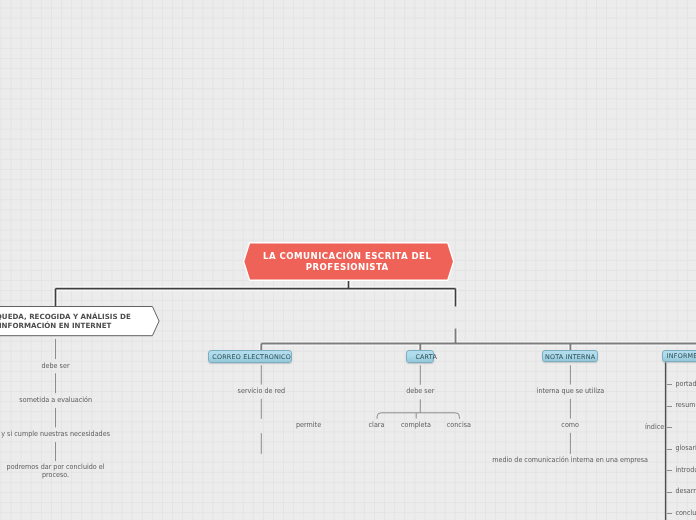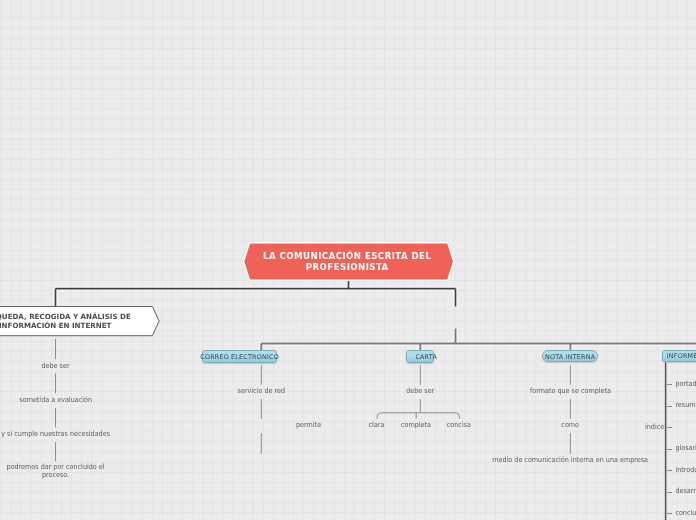--- a/index.html
+++ b/index.html
@@ -45,23 +45,23 @@
   }
 
   
   .hex{
     position:absolute;display:flex;align-items:center;justify-content:center;
   }
   .hexsvg{position:absolute;left:0;top:0;width:100%;height:100%;overflow:visible;}
   .hexsvg path{fill:#fff;stroke:#616161;stroke-width:1;}
   #hex-busqueda{left:-50.4px;top:306.3px;width:209.6px;height:29.8px;}
   #hex-generos{left:401.6px;top:305.8px;width:108.7px;height:23.6px;}
-  #pill-correo{left:202px;top:350px;width:75px;height:12.6px;}
+  #pill-correo{left:208px;top:350px;width:84px;height:12.6px;justify-content:flex-end;}
   #pill-carta{left:406px;top:350.2px;width:28.2px;height:12.6px;padding-left:12px;}
-  #pill-nota{left:541.7px;top:349.9px;width:56.7px;height:12.6px;border-radius:6px;}
+  #pill-nota{left:541.7px;top:349.9px;width:56.7px;height:12.6px;}
   #pill-informe{left:661.5px;top:349.8px;width:80px;height:12.6px;justify-content:flex-start;padding-left:4.1px;}
   .hex .txt{
     position:relative;z-index:2;color:#4d4d4d;font-weight:bold;font-size:7.1px;
     line-height:8.9px;text-align:center;letter-spacing:0px;
     font-family:"DejaVu Sans",sans-serif;
   }
   #hex-busqueda .txt{width:158px;margin-top:1.2px;margin-left:1.5px;}
   #hex-generos .txt{white-space:nowrap;margin-top:2px;margin-left:0.5px;}
 
   
@@ -169,21 +169,21 @@
 proceso.</div>
 
   <div class="leaf" style="left:261.3px;top:391.03px;width:120px;">servicio de red</div>
   <div class="leaf" style="left:261.1px;top:425.33px;width:120px;text-align:right;">permite</div>
 
   <div class="leaf" style="left:420.25px;top:391.33px;width:80px;">debe ser</div>
   <div class="leaf" style="left:376.5px;top:425.23px;width:60px;">clara</div>
   <div class="leaf" style="left:416px;top:425.23px;width:60px;">completa</div>
   <div class="leaf" style="left:458.9px;top:425.23px;width:60px;">concisa</div>
 
-  <div class="leaf" style="left:570.5px;top:391.03px;width:130px;">formato que se completa</div>
+  <div class="leaf" style="left:570.5px;top:391.03px;width:130px;">interna que se utiliza</div>
   <div class="leaf" style="left:570.2px;top:425.03px;width:80px;">como</div>
   <div class="leaf" style="left:570.1px;top:460.43px;width:200px;">medio de comunicación interna en una empresa</div>
 
   <div id="informe-list">
       <div class="tick" style="position: absolute; left: 666.6px; top: 384.1px; width: 5px; height: 1px; background: rgb(141, 141, 141);"></div>
       <div class="leaf informe-item" style="position: absolute; left: 675.4px; top: 383.73px; transform: translateY(-50%); text-align: left; white-space: nowrap;">portada</div>
       <div class="tick" style="position: absolute; left: 666.6px; top: 405.62px; width: 5px; height: 1px; background: rgb(141, 141, 141);"></div>
       <div class="leaf informe-item" style="position: absolute; left: 675.4px; top: 405.25px; transform: translateY(-50%); text-align: left; white-space: nowrap;">resumen</div>
       <div class="tick" style="position: absolute; left: 666.6px; top: 427.14px; width: 5px; height: 1px; background: rgb(141, 141, 141);"></div>
       <div class="leaf informe-item" style="position: absolute; left: 645px; top: 426.77px; transform: translateY(-50%); text-align: center; white-space: nowrap;">índice</div>

